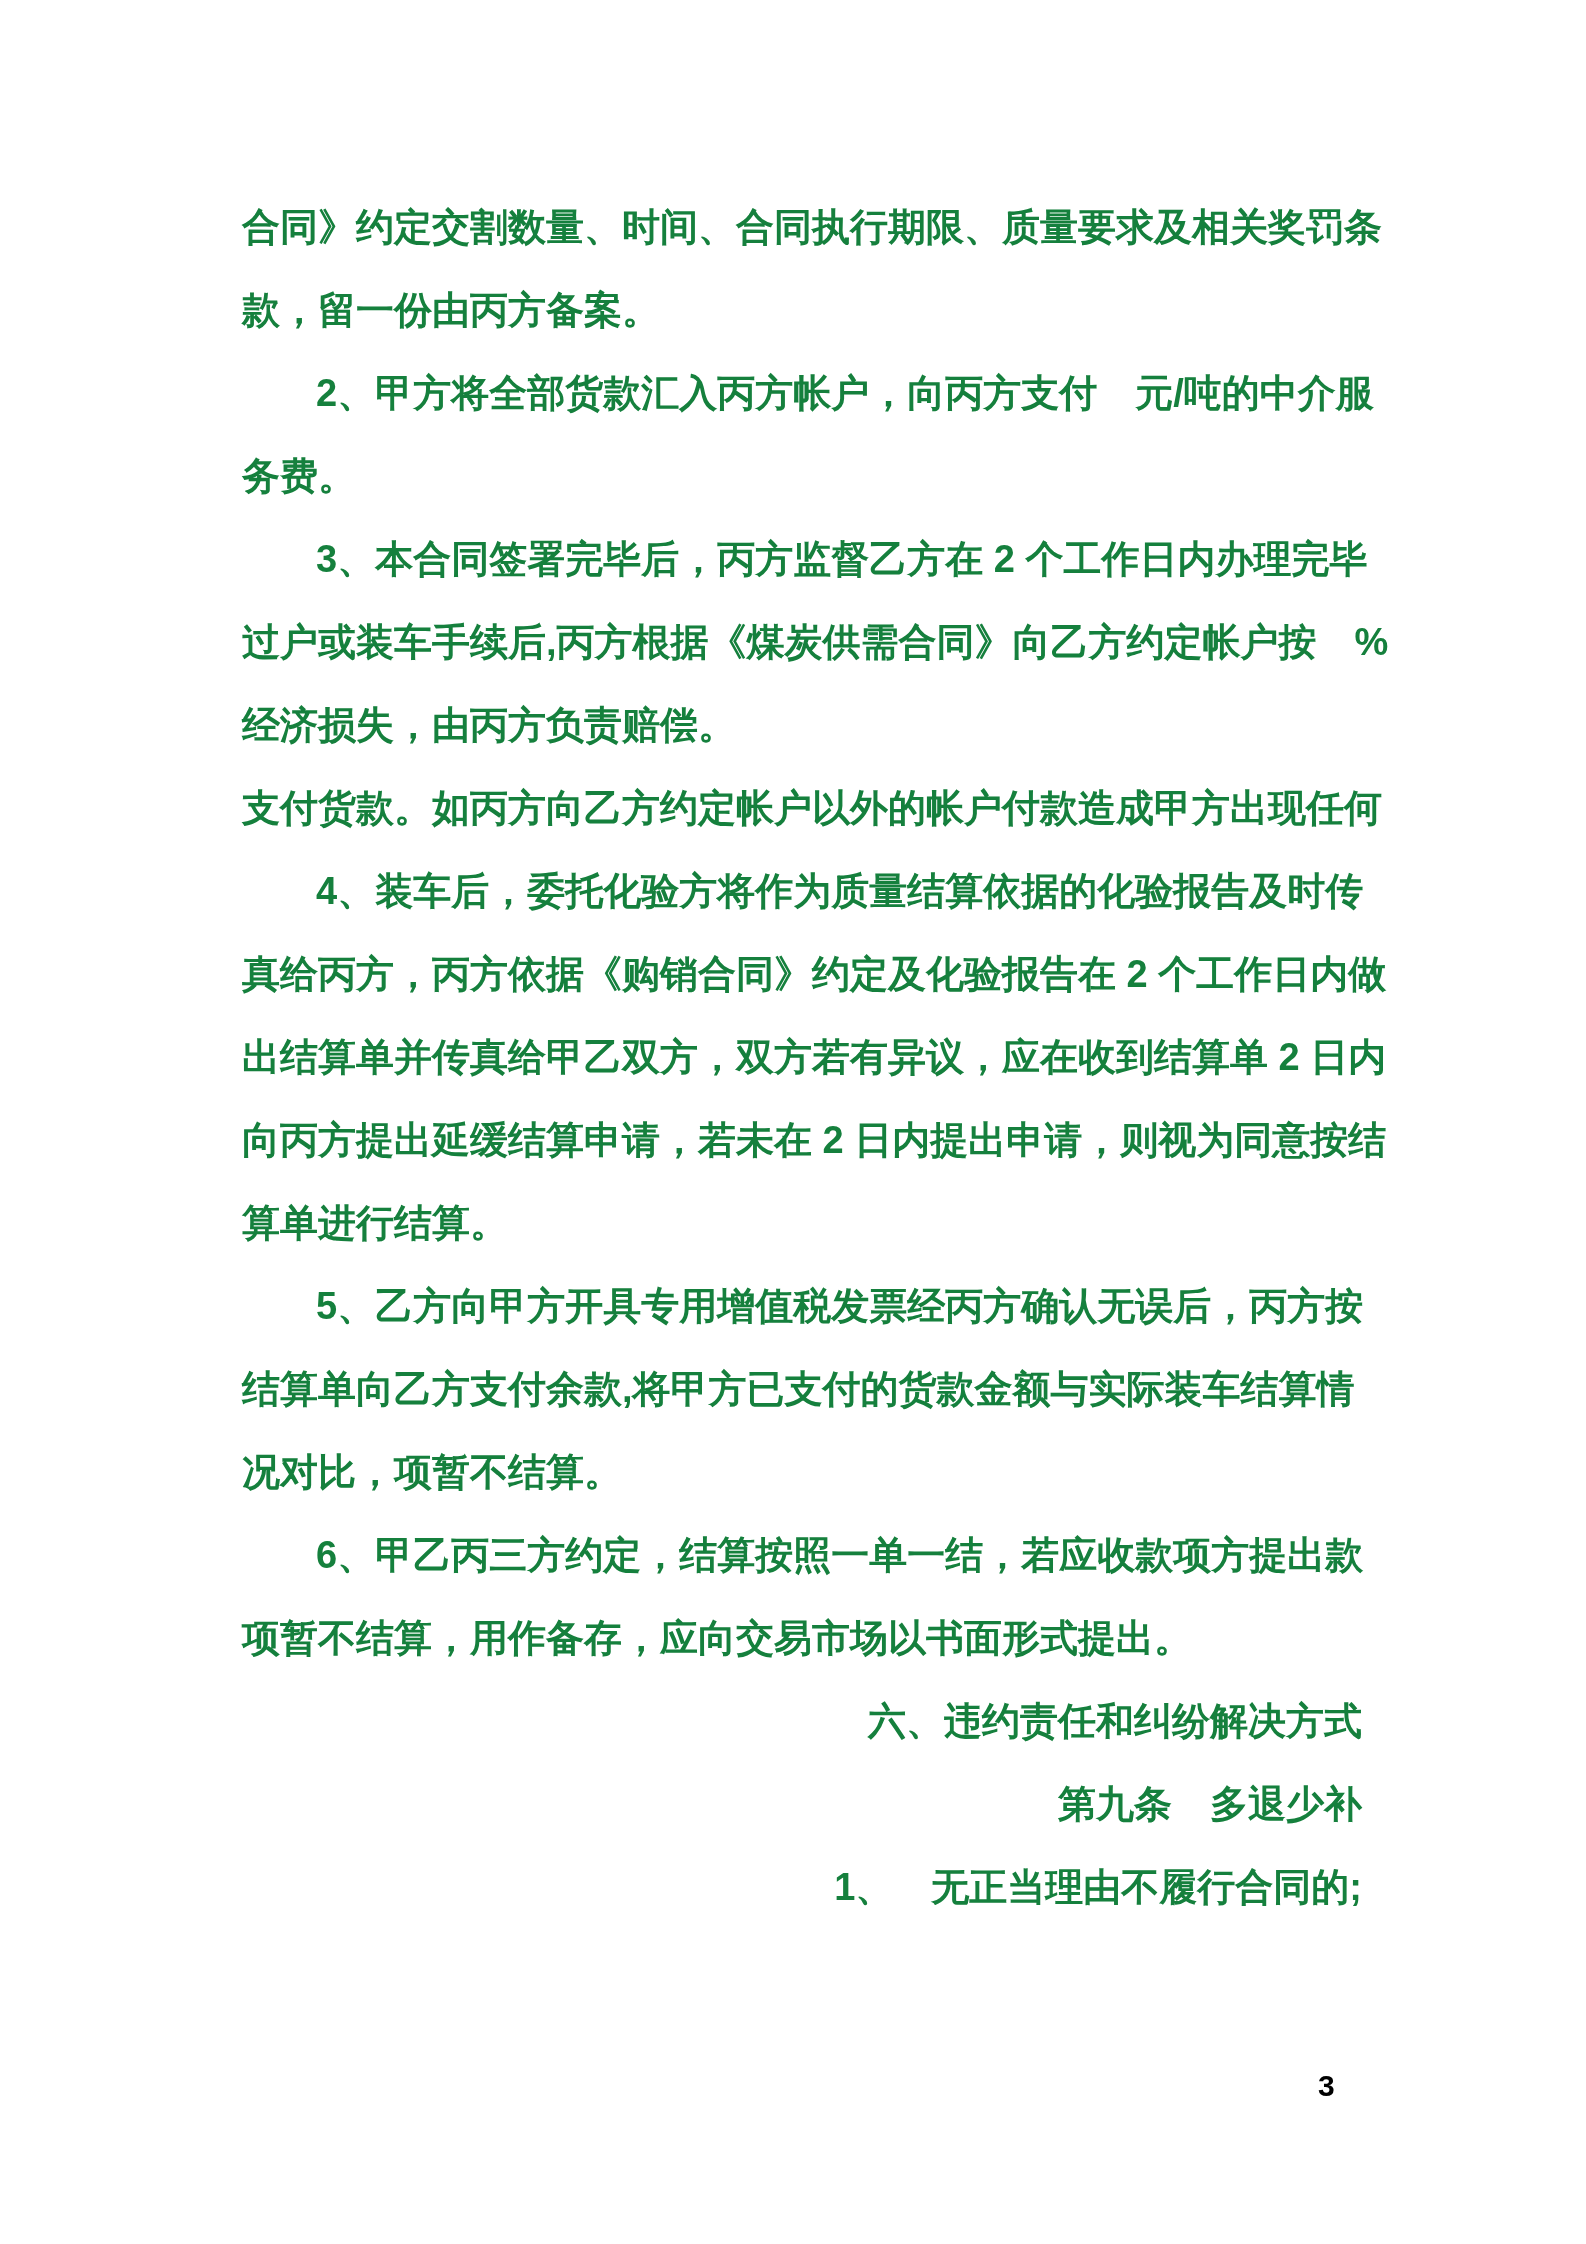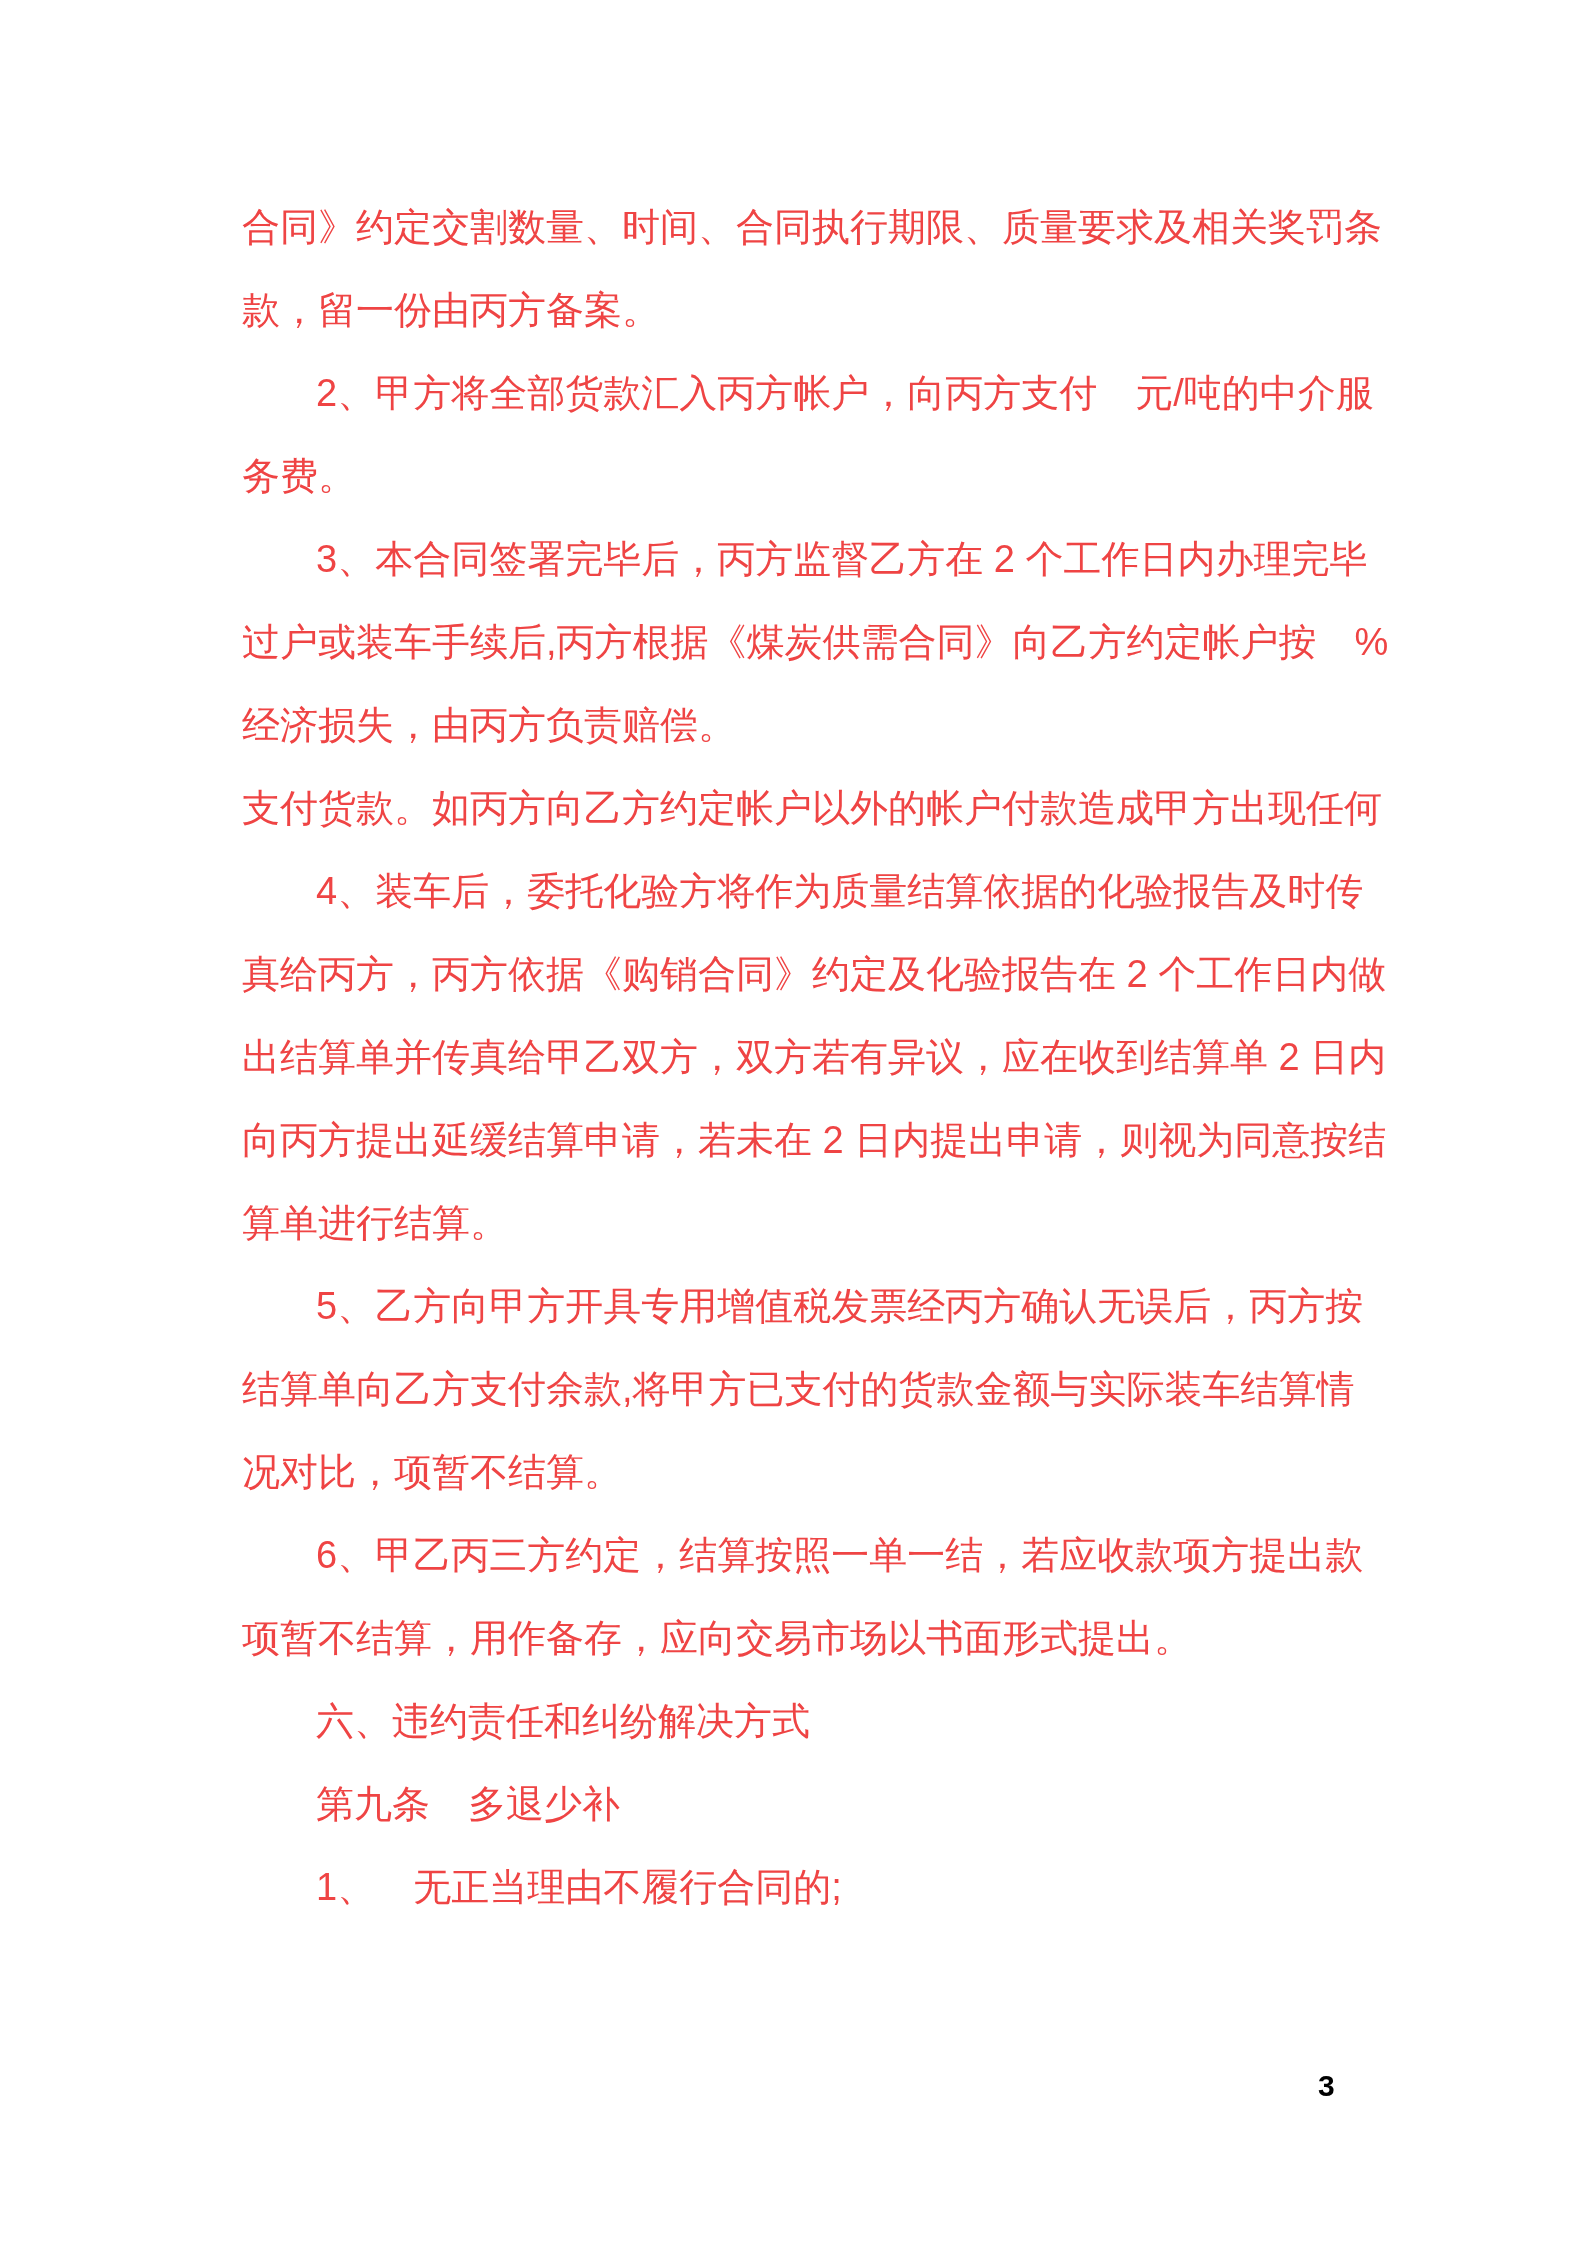--- a/index.html
+++ b/index.html
@@ -18,27 +18,28 @@
   .contract-body {
     position: absolute;
     left: 242px;
     top: 186px;
     width: 1120px;
   }
   .line {
     height: 83px;
     line-height: 83px;
     font-size: 38px;
-    font-weight: 400;
-    color: #ef4444;
+    font-weight: 700;
+    color: #15803d;
     white-space: nowrap;
     letter-spacing: 0;
   }
   .indent {
     padding-left: 74px;
+    text-align: right;
   }
   .page-number {
     position: absolute;
     left: 1318px;
     top: 2058px;
     width: 60px;
     height: 56px;
     line-height: 56px;
     font-size: 30px;
     font-weight: 700;

